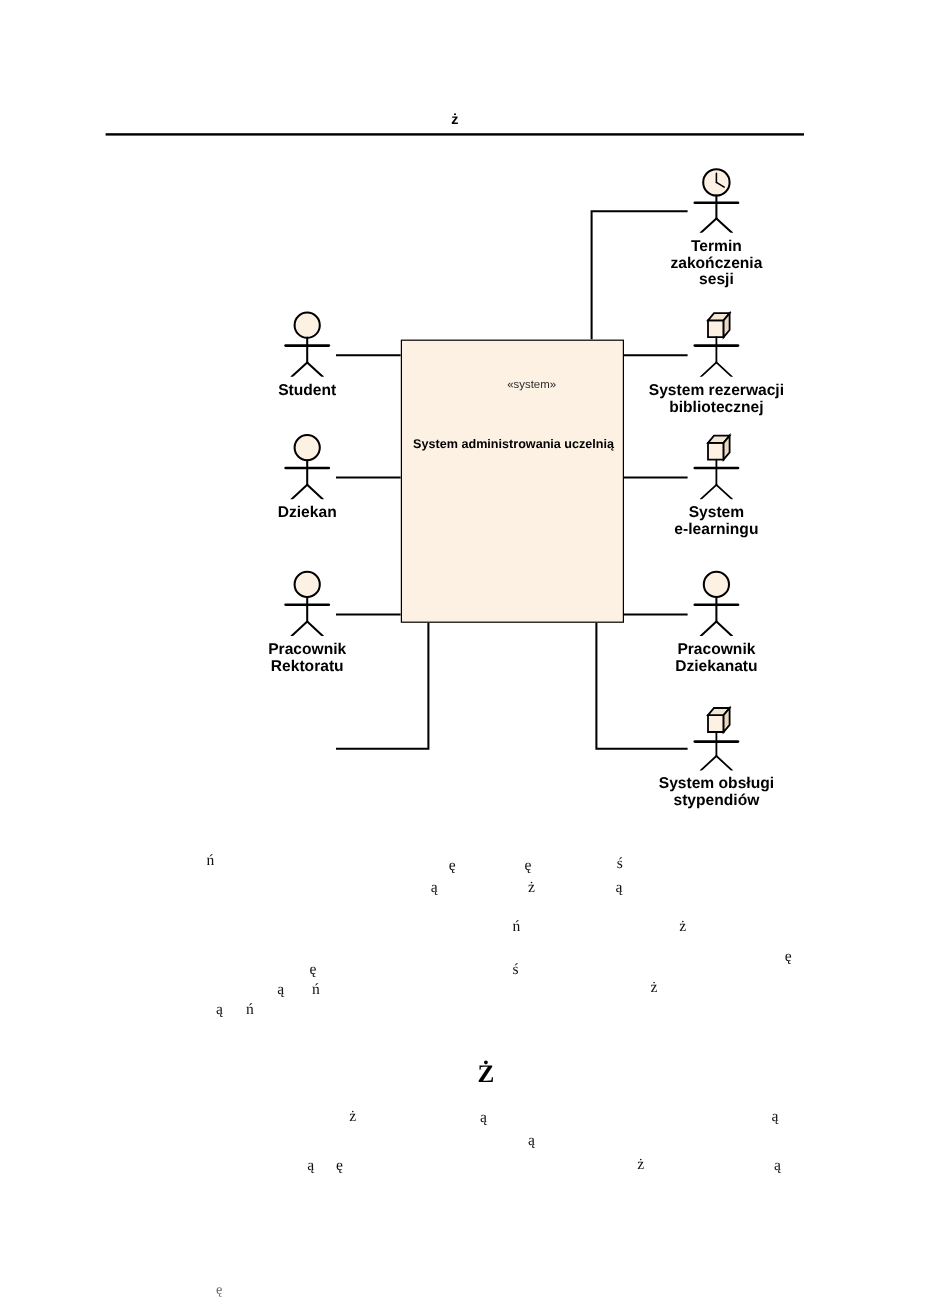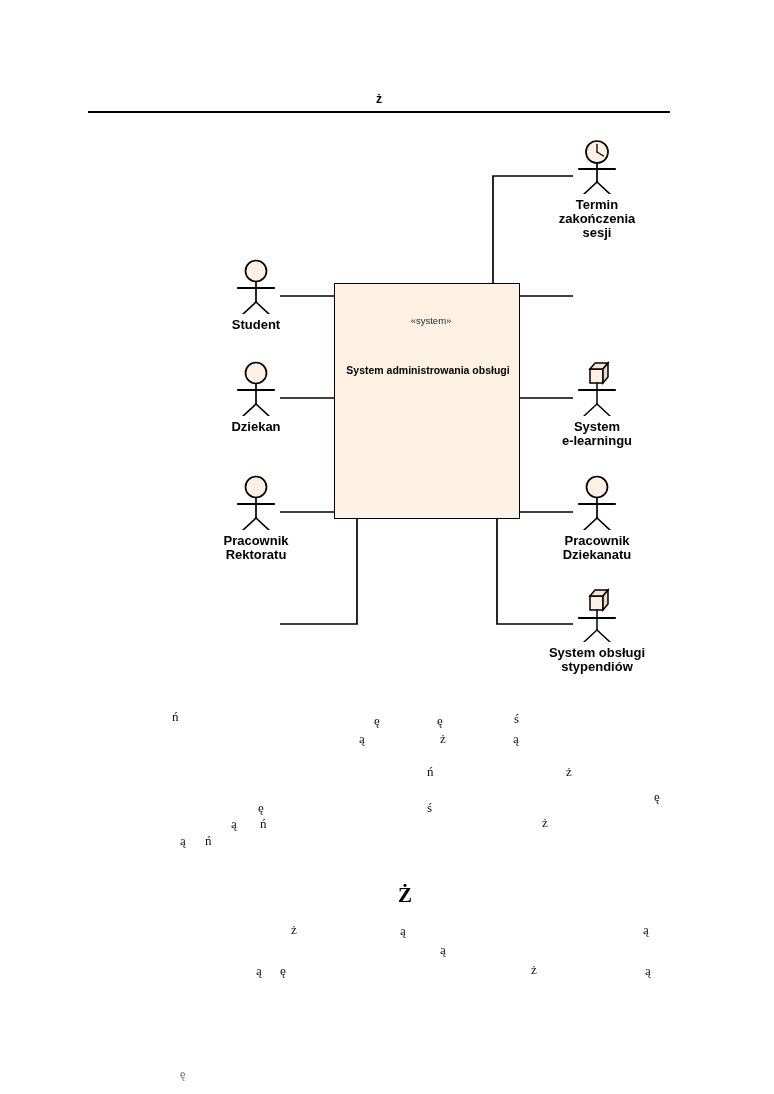--- a/index.html
+++ b/index.html
@@ -66,21 +66,21 @@
     left: 334px;
     top: 283px;
     width: 186px;
     height: 236px;
     background: #fdf1e3;
     border: 1.6px solid #000;
     box-sizing: border-box;
   }
   .system-stereotype {
     position: absolute;
-    left: 4px;
+    left: 16px;
     top: 31px;
     width: 100%;
     text-align: center;
     font-size: 9.5px;
     line-height: 12px;
     color: #2a2a2a;
   }
   .system-name {
     position: absolute;
     left: 6px;
@@ -182,21 +182,21 @@
 
         <line x1="520" y1="512" x2="573" y2="512"></line>
 
         <polyline points="497,519 497,624 573,624"></polyline>
       </g>
     </svg>
 
     <div class="system-box">
       <div class="system-stereotype">«system»</div>
       <div class="system-name">System administrowania
-obsługi</div>
+uczelnią</div>
     </div>
 
     <div class="actor" style="left:196px; top:360px;">
       <div class="glyph">
         <svg width="120" height="56">
           <g stroke="#000" stroke-width="1.7" fill="none" stroke-linecap="round">
             <circle cx="60" cy="13" r="10.5" fill="#fdf1e3"></circle>
             <line x1="60" y1="23.5" x2="60" y2="44"></line>
             <line x1="42" y1="30" x2="78" y2="30" stroke-width="2.2"></line>
             <line x1="60" y1="44" x2="47" y2="56"></line>
@@ -250,20 +250,37 @@
             <line x1="42" y1="31" x2="78" y2="31" stroke-width="2.2"></line>
             <line x1="60" y1="44" x2="47" y2="56"></line>
             <line x1="60" y1="44" x2="73" y2="56"></line>
           </g>
         </svg>
       </div>
       <div class="caption">Termin zakończenia
 sesji</div>
     </div>
 
+    <div class="actor" style="left:537px; top:258px;">
+      <div class="glyph">
+        <svg width="120" height="56">
+          <g stroke="#000" stroke-width="1.5" fill="none" stroke-linecap="round">
+            <polygon points="53,9 66,9 66,23 53,23" fill="#fdf1e3"></polygon>
+            <polygon points="53,9 58,3 71,3 66,9" fill="#f3e6d3"></polygon>
+            <polygon points="66,9 71,3 71,17 66,23" fill="#e8d9c2"></polygon>
+            <line x1="60" y1="23" x2="60" y2="44"></line>
+            <line x1="42" y1="30" x2="78" y2="30" stroke-width="2.2"></line>
+            <line x1="60" y1="44" x2="47" y2="56"></line>
+            <line x1="60" y1="44" x2="73" y2="56"></line>
+          </g>
+        </svg>
+      </div>
+      <div class="caption">System rezerwacji
+bibliotecznej</div>
+    </div>
 
     <div class="actor" style="left:537px; top:360px;">
       <div class="glyph">
         <svg width="120" height="56">
           <g stroke="#000" stroke-width="1.5" fill="none" stroke-linecap="round">
             <polygon points="53,9 66,9 66,23 53,23" fill="#fdf1e3"></polygon>
             <polygon points="53,9 58,3 71,3 66,9" fill="#f3e6d3"></polygon>
             <polygon points="66,9 71,3 71,17 66,23" fill="#e8d9c2"></polygon>
             <line x1="60" y1="23" x2="60" y2="44"></line>
             <line x1="42" y1="30" x2="78" y2="30" stroke-width="2.2"></line>

